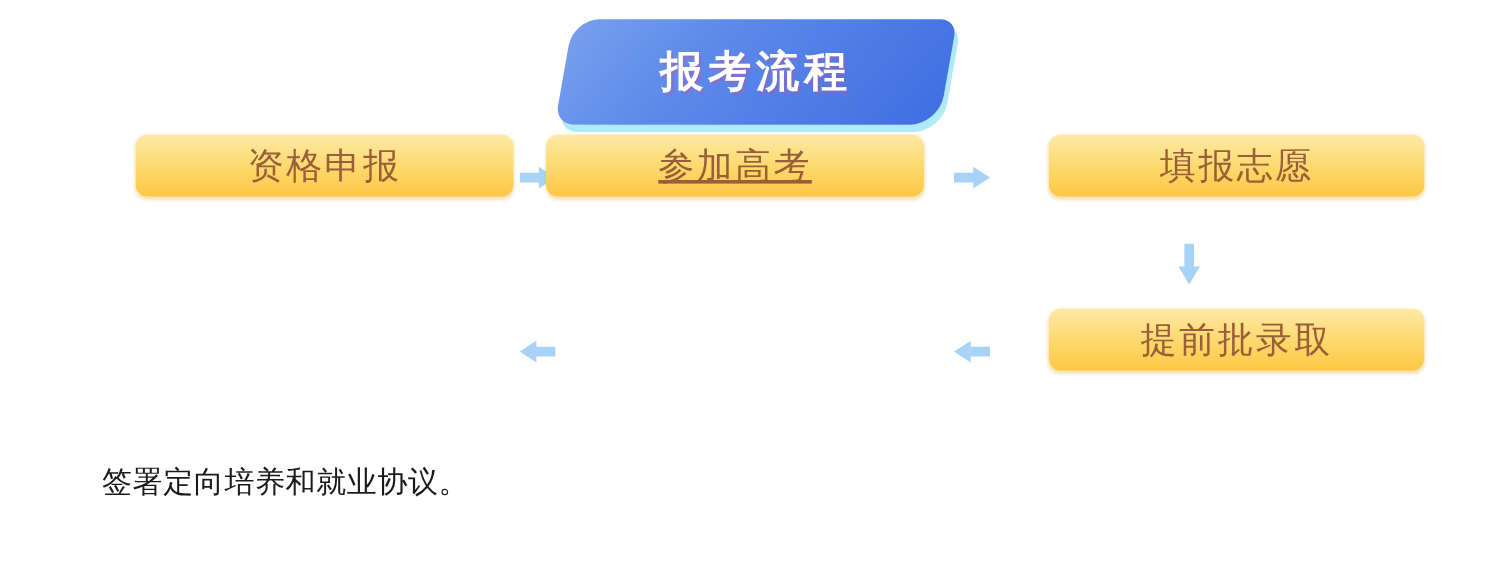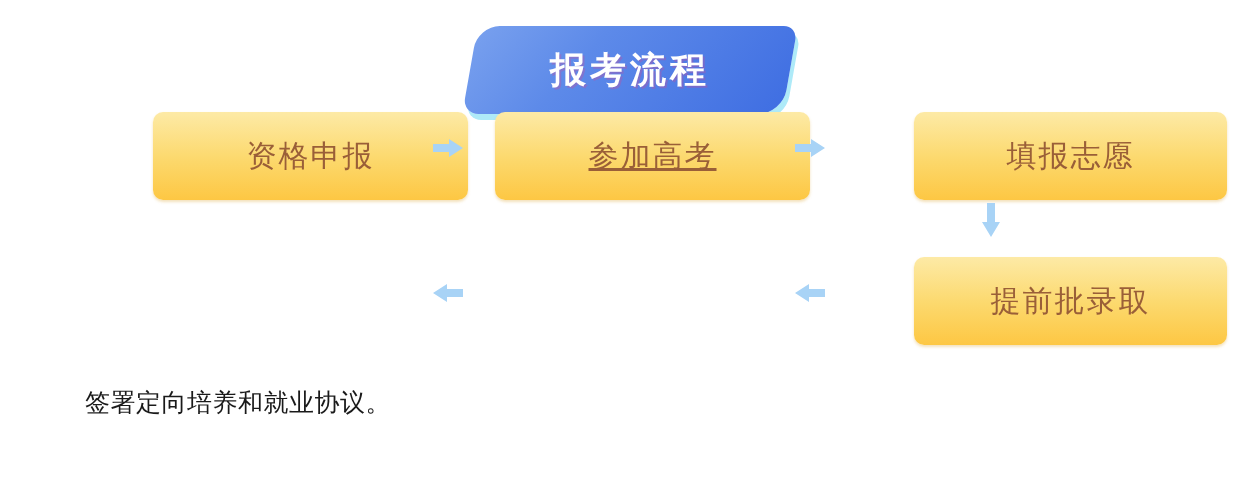--- a/index.html
+++ b/index.html
@@ -1,42 +1,41 @@
 <!DOCTYPE html>
 <html><head>
 <meta charset="utf-8">
 <style>
   html,body{margin:0;padding:0;background:#ffffff;}
   body{font-family:"Liberation Sans","DejaVu Sans",sans-serif;}
   .stage{position:relative;width:1247px;height:483px;background:#ffffff;overflow:hidden;}
 
   
-  .banner{position:absolute;left:470px;top:26px;width:320px;height:88px;}
+  .banner{position:absolute;left:470px;top:16px;width:320px;height:88px;}
   .banner-bg{
     position:absolute;inset:0;
     background:linear-gradient(125deg,#78a0ee 0%,#5d8ae9 35%,#3f6ee2 100%);
     border-radius:22px 14px 24px 16px;
     transform:skewX(-10deg);
     box-shadow:4px 6px 0 #aeeaf8;
   }
   .banner-title{
     position:absolute;inset:0;display:flex;align-items:center;justify-content:center;
     color:#ffffff;font-size:36px;font-weight:bold;letter-spacing:4px;
     text-shadow:2px 2px 0 rgba(228,64,140,0.28);
   }
 
   
   .step{
-    position:absolute;height:88px;
+    position:absolute;height:52px;
     background:linear-gradient(180deg,#fdeaa6 0%,#fcd96e 52%,#fdc743 100%);
     border-radius:10px;
     display:flex;align-items:center;justify-content:center;
     color:#9a5f38;font-size:30px;letter-spacing:2px;
     box-shadow:0 2px 3px rgba(220,170,60,0.35);
-    margin-left:40px;
   }
   .r1{top:112px;} .r2{top:257px;}
   .c1{left:113px;width:315px;} .c2{left:455px;width:315px;text-decoration:underline;} .c3{left:874px;width:313px;}
 
   
   .arrow{position:absolute;line-height:0;}
   .arrow svg{display:block;}
   .arrow polygon{fill:#a8d3f6;}
   .ar1a{left:433px;top:139px;} .ar1b{left:795px;top:139px;}
   .ar2a{left:433px;top:284px;} .ar2b{left:795px;top:284px;}

